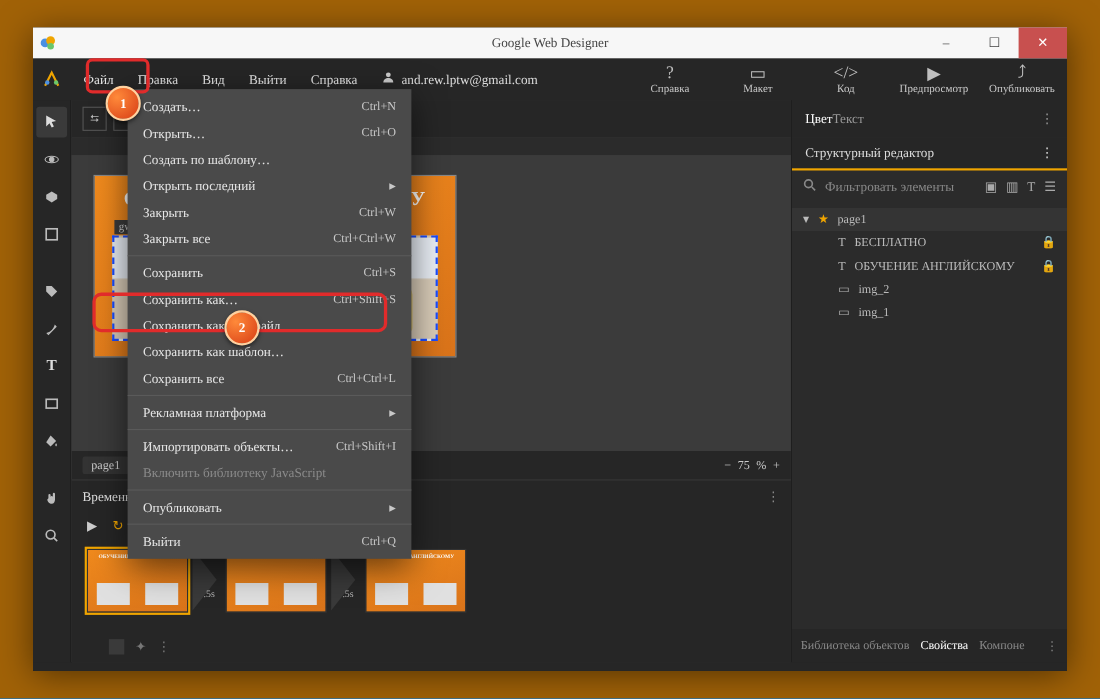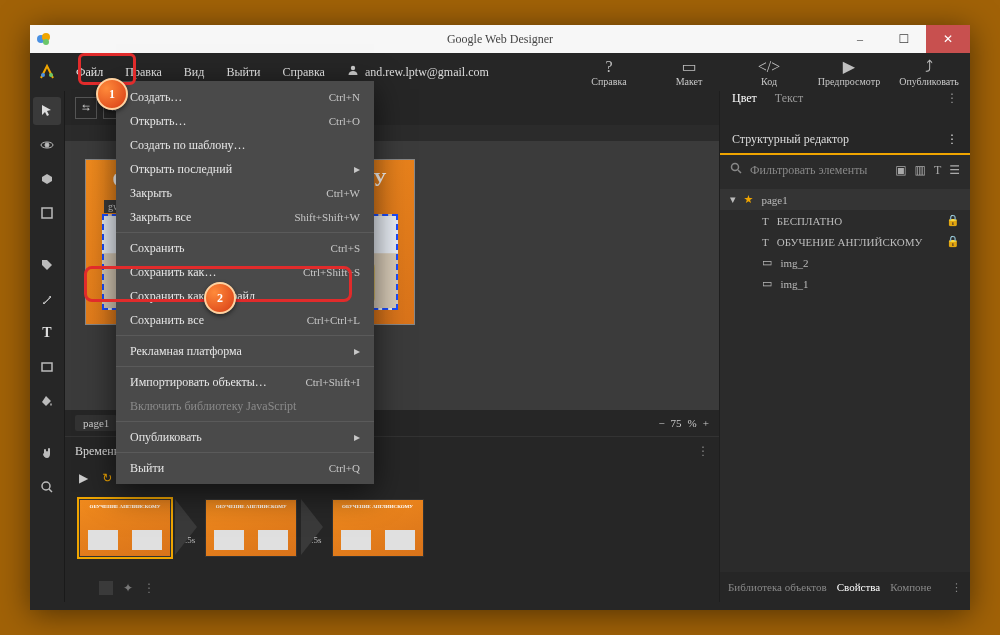--- a/index.html
+++ b/index.html
@@ -60,21 +60,21 @@
   .kf{display:flex;align-items:flex-start;gap:4px;}
   .kf .thumb{width:90px;height:56px;background:linear-gradient(160deg,#f08a1d,#d9731a);border:1px solid #333;position:relative;}
   .kf.sel .thumb{outline:2px solid #f0a500;}
   .kf .thumb .t{color:#fff;font-size:5px;text-align:center;padding-top:4px;font-weight:700;}
   .kf .thumb .mini{position:absolute;bottom:6px;left:8px;right:8px;display:flex;justify-content:space-between;}
   .kf .thumb .mini div{width:30px;height:20px;background:#e0e0e0;}
   .kf .tri{width:0;height:0;border-left:22px solid #3a3a3a;border-top:28px solid transparent;border-bottom:28px solid transparent;position:relative;}
   .kf .dur{font-size:9px;color:#bbb;margin-left:-16px;margin-top:36px;position:relative;}
   
   .right{width:250px;background:#2b2b2b;border-left:1px solid #1e1e1e;display:flex;flex-direction:column;}
-  .rtabs{height:34px;background:#262626;display:flex;gap:18px;padding:0 12px;color:#999;}
+  .rtabs{height:34px;background:#262626;display:flex;align-items:center;padding:0 12px;color:#999;}
   .rtabs .t.active{color:#fff;}
   .rtabs .more{margin-left:auto;}
   .rhdr{height:28px;background:#262626;display:flex;align-items:center;padding:0 12px;color:#ddd;border-bottom:2px solid #f0a500;justify-content:space-between;}
   .filterrow{height:30px;display:flex;align-items:center;padding:0 10px;gap:8px;}
   .filterrow .inp{flex:1;color:#888;}
   .filterrow .btns{display:flex;gap:8px;color:#aaa;}
   .tree{flex:1;padding:4px 0;}
   .trow{display:flex;align-items:center;gap:8px;padding:4px 10px;color:#bbb;font-size:11px;}
   .trow.root{background:#343434;}
   .trow .star{color:#f0a500;}
@@ -410,33 +410,36 @@
         <div class="mrow">
           <span>Открыть последний</span>
           <span class="arr">▸</span>
         </div>
         <div class="mrow">
           <span>Закрыть</span>
           <span class="sc">Ctrl+W</span>
         </div>
         <div class="mrow">
           <span>Закрыть все</span>
-          <span class="sc">Shift+Shift+W</span>
+          <span class="sc">Ctrl+Ctrl+W</span>
         </div>
         <hr>
         <div class="mrow">
           <span>Сохранить</span>
           <span class="sc">Ctrl+S</span>
         </div>
         <div class="mrow">
           <span>Сохранить как…</span>
           <span class="sc">Ctrl+Shift+S</span>
         </div>
         <div class="mrow">
           <span>Сохранить как ZIP-файл</span>
+        </div>
+        <div class="mrow">
+          <span>Сохранить как шаблон…</span>
         </div>
         <div class="mrow">
           <span>Сохранить все</span>
           <span class="sc">Ctrl+Ctrl+L</span>
         </div>
         <hr>
         <div class="mrow">
           <span>Рекламная платформа</span>
           <span class="arr">▸</span>
         </div>

